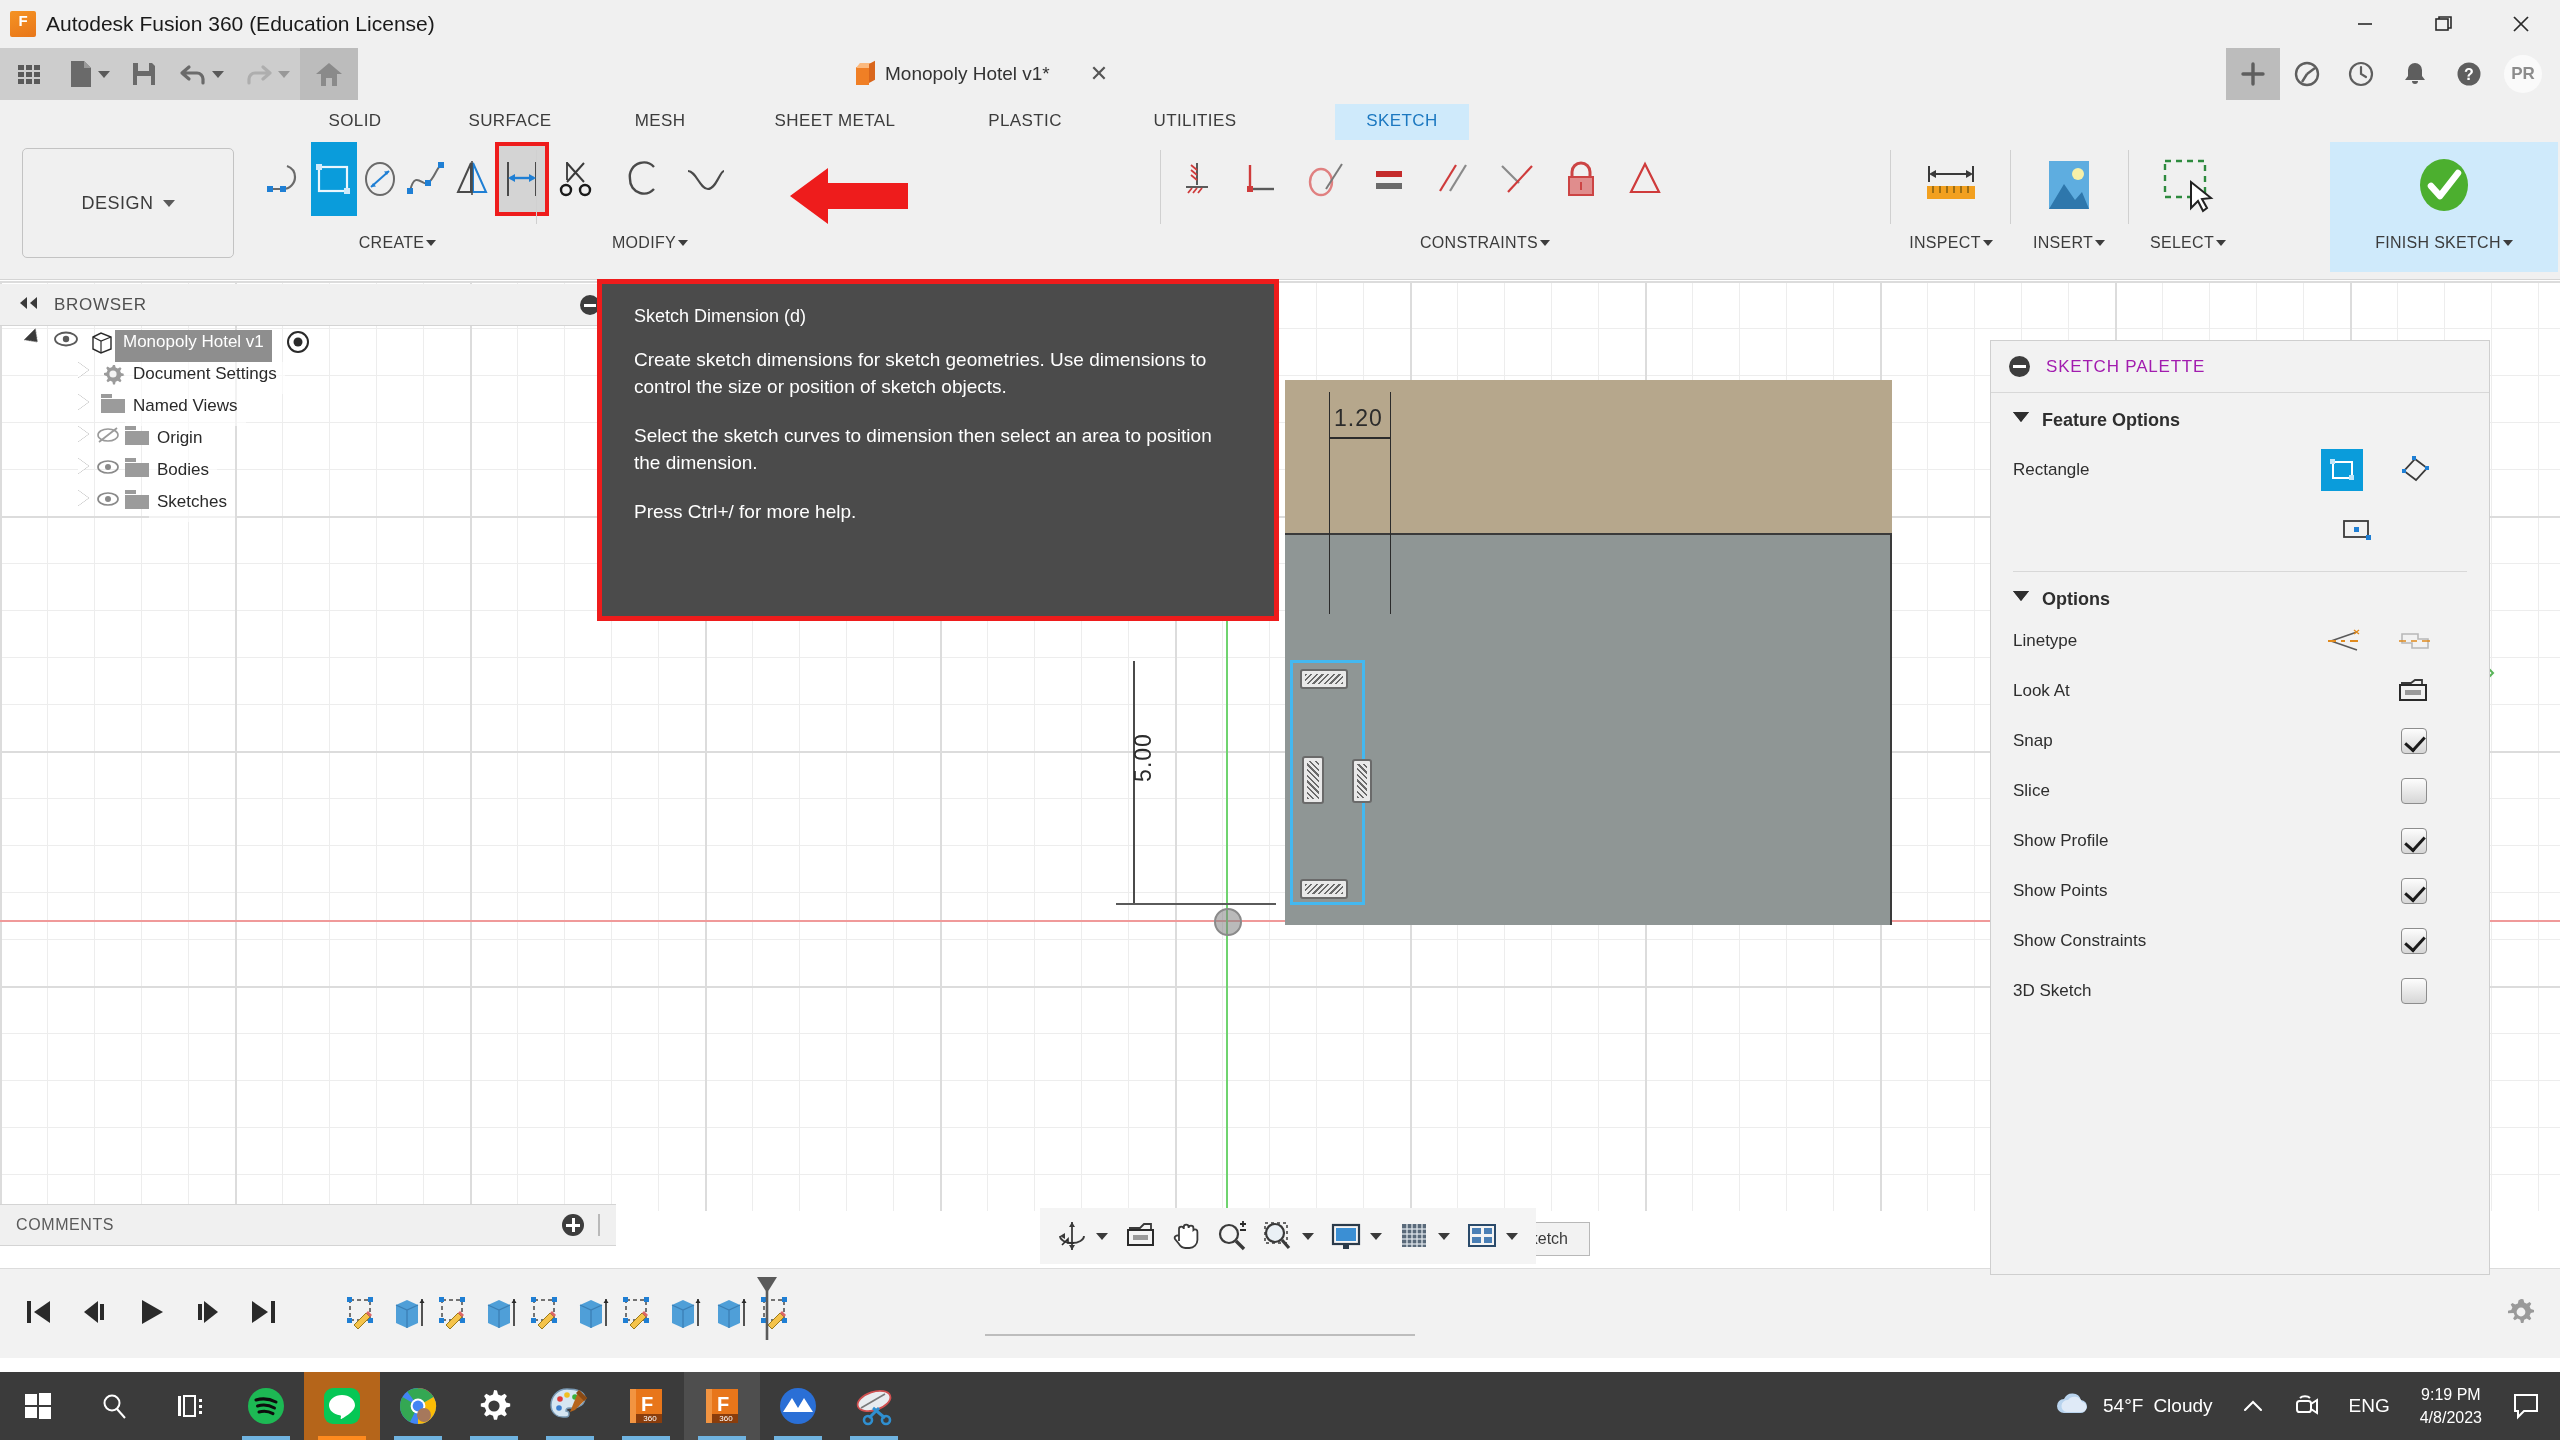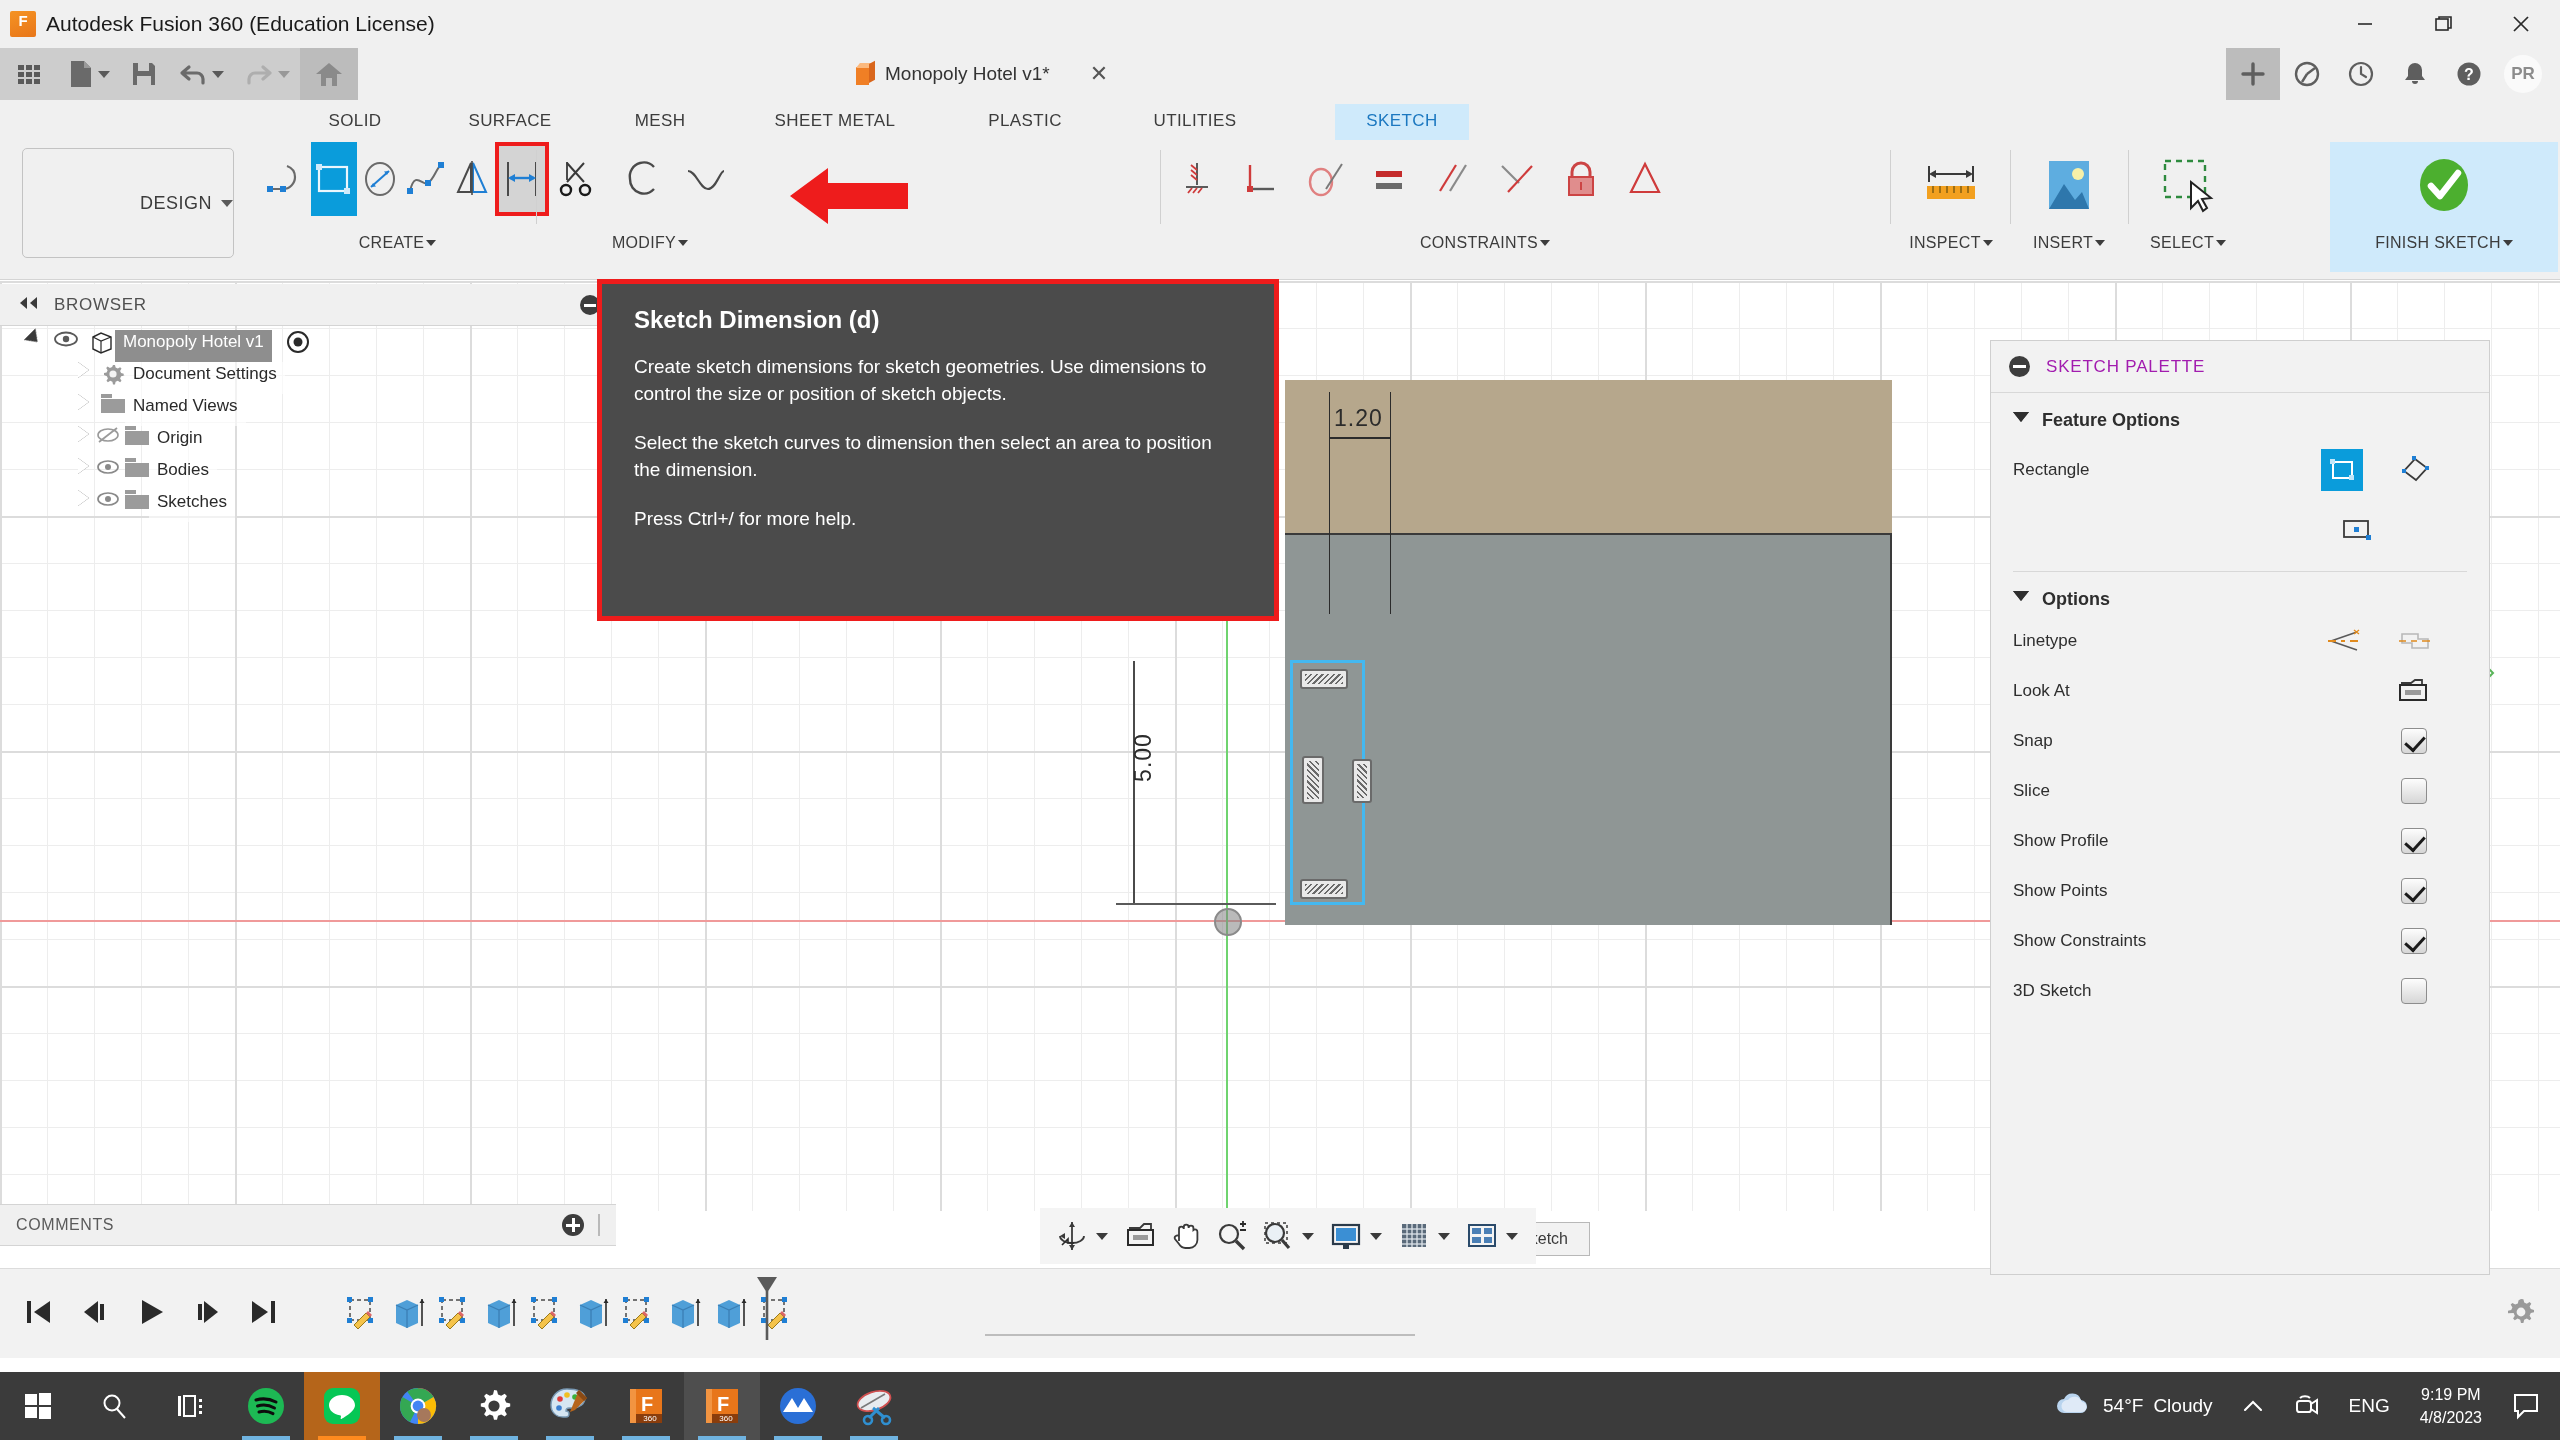--- a/index.html
+++ b/index.html
@@ -74,21 +74,21 @@
   .tabrow { position:absolute; top:0; left:0; width:2560px; height:40px; display:flex; align-items:flex-end; }
   .rtab {
     font-size:17px; color:#3c3c3c; letter-spacing:.4px; padding:7px 0 9px;
     text-align:center; position:absolute;
   }
   .rtab.active { background:#cfeafb; color:#1c78c0; }
 
   .design-box {
     position:absolute; left:22px; top:48px; width:212px; height:110px;
     background:#f0f0f0; border:1px solid #c3c3c3; border-radius:5px;
-    display:flex; align-items:center; justify-content:flex-end;
+    display:flex; align-items:center; justify-content:center;
     font-size:18px; color:#3c3c3c; letter-spacing:.5px;
   }
 
   .rgroup { position:absolute; top:42px; height:130px; }
   .ricons { display:flex; align-items:flex-start; height:86px; }
   .ritem {
     width:64px; height:74px; display:flex; align-items:center; justify-content:center;
     position:relative;
   }
   .ritem.sel { background:#0a9cdb; }
@@ -106,21 +106,21 @@
 
   
   .redarrow { position:absolute; left:790px; top:165px; width:118px; height:62px; z-index:40; }
 
   
   .tooltip {
     position:absolute; left:597px; top:279px; width:682px; height:342px;
     background:#4b4b4b; border:5px solid #ee1c1c; z-index: 60;
     padding:22px 32px; color:#fff;
   }
-  .tt-title { font-size:24px; font-weight:bold; margin-bottom:20px; }
+  .tt-title { font-size:18px; font-weight:normal; margin-bottom:20px; }
   .tt-p { font-size:19px; line-height:1.42; margin-bottom:22px; max-width:620px; }
   .tt-p.last { margin-top:14px; margin-bottom:0; }
 
   
   .browser-hdr {
     position:absolute; left:0; top:284px; width:616px; height:42px;
     background:#f0f0f0; border-bottom:1px solid #d4d4d4;
     display:flex; align-items:center; gap:14px; padding:0 16px;
   }
   .bh-title { font-size:17px; color:#505050; letter-spacing:.7px; }

